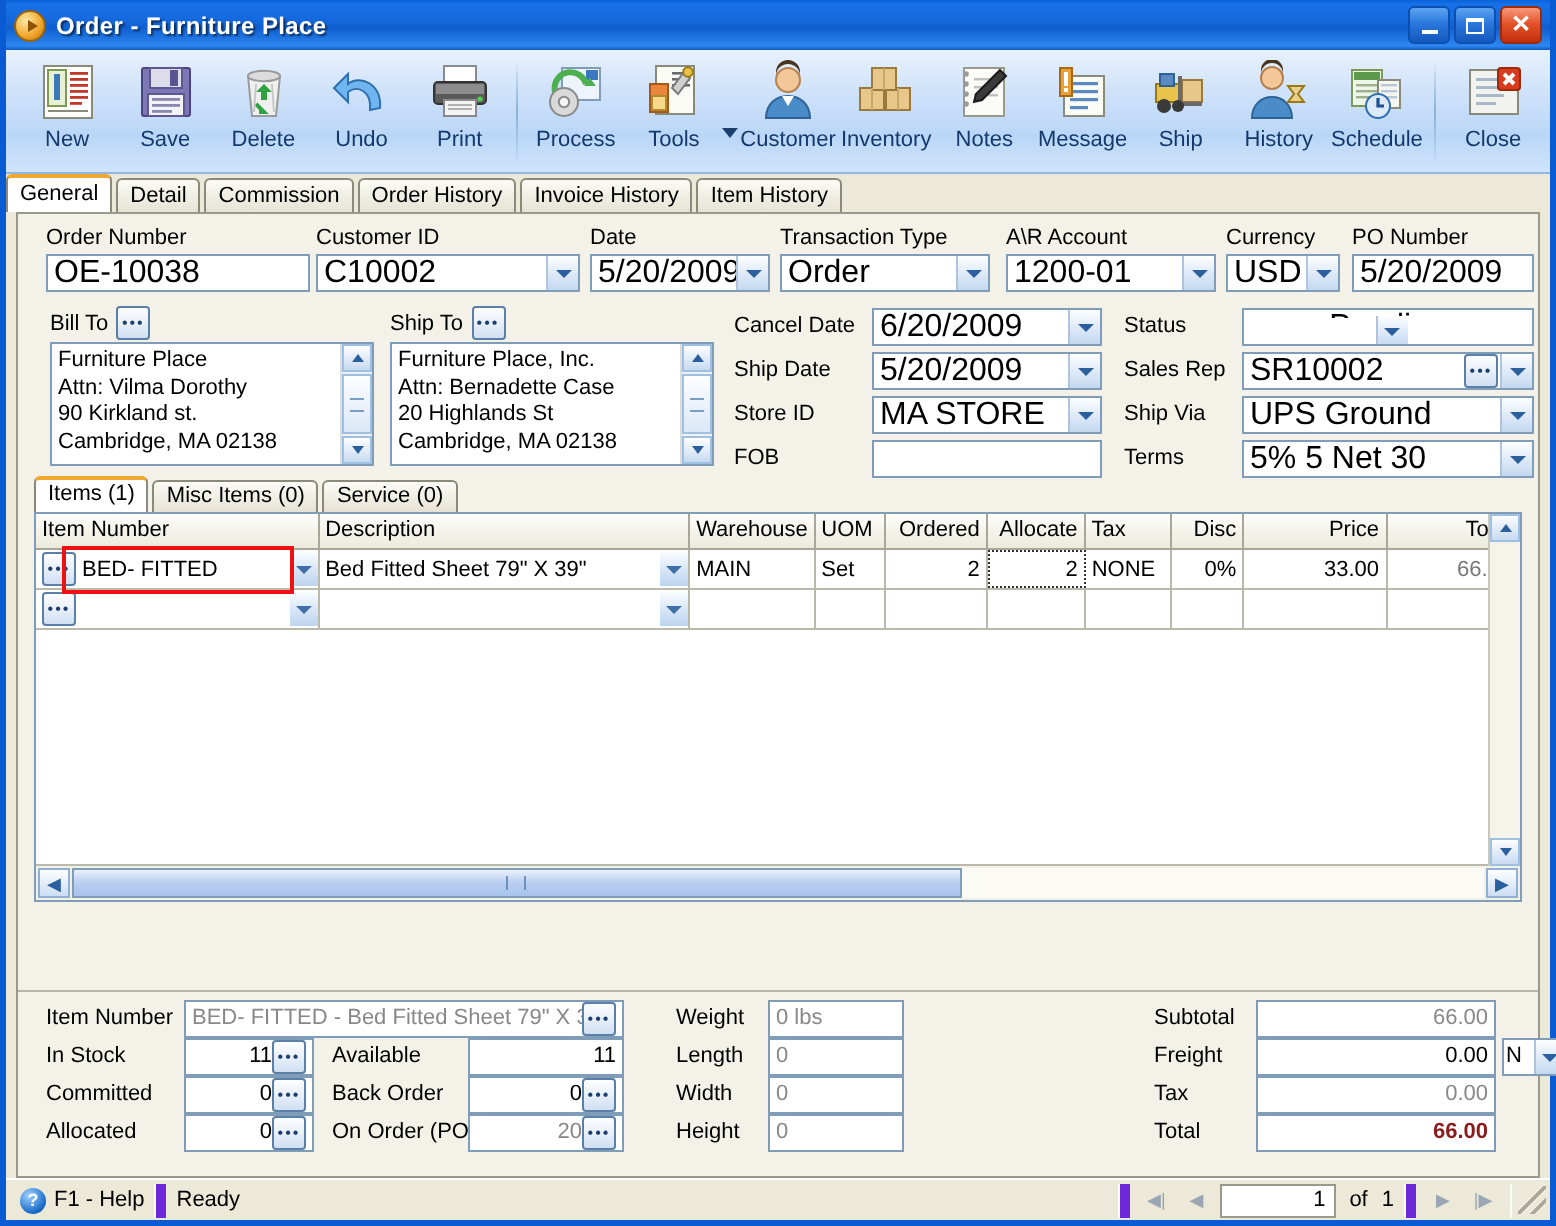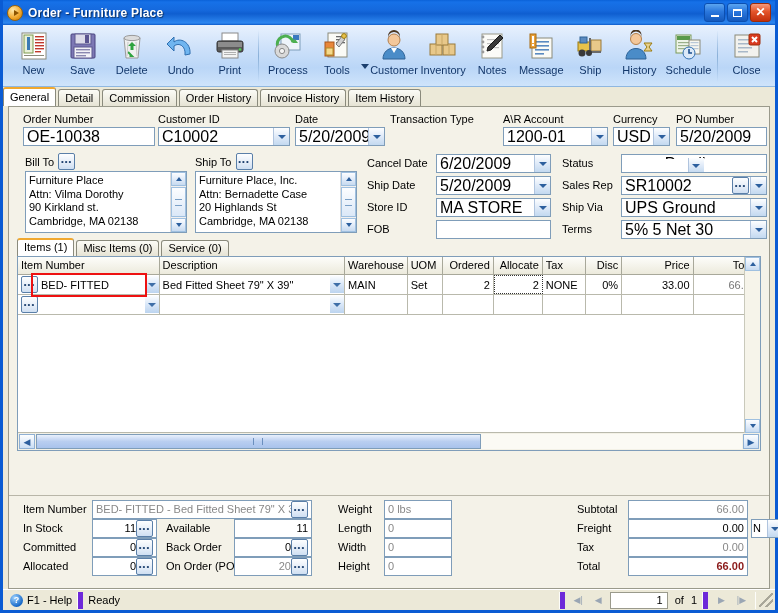--- a/index.html
+++ b/index.html
@@ -536,20 +536,24 @@
       <span class="ddarrow"></span>
     </div>
 
     <div class="flbl" style="position:absolute;left:286px;top:6px;">Date</div>
     <div class="fbox" style="position:absolute;left:286px;top:20px;width:90px;">
       <span class="val">5/20/2009</span>
       <span class="ddarrow"></span>
     </div>
 
     <div class="flbl" style="position:absolute;left:381px;top:6px;">Transaction Type</div>
+    <div class="fbox" style="position:absolute;left:381px;top:20px;width:105px;">
+      <span class="val">Order</span>
+      <span class="ddarrow"></span>
+    </div>
 
     <div class="flbl" style="position:absolute;left:494px;top:6px;">A\R Account</div>
     <div class="fbox" style="position:absolute;left:494px;top:20px;width:105px;">
       <span class="val">1200-01</span>
       <span class="ddarrow"></span>
     </div>
 
     <div class="flbl" style="position:absolute;left:604px;top:6px;">Currency</div>
     <div class="fbox" style="position:absolute;left:604px;top:20px;width:57px;">
       <span class="val">USD</span>

